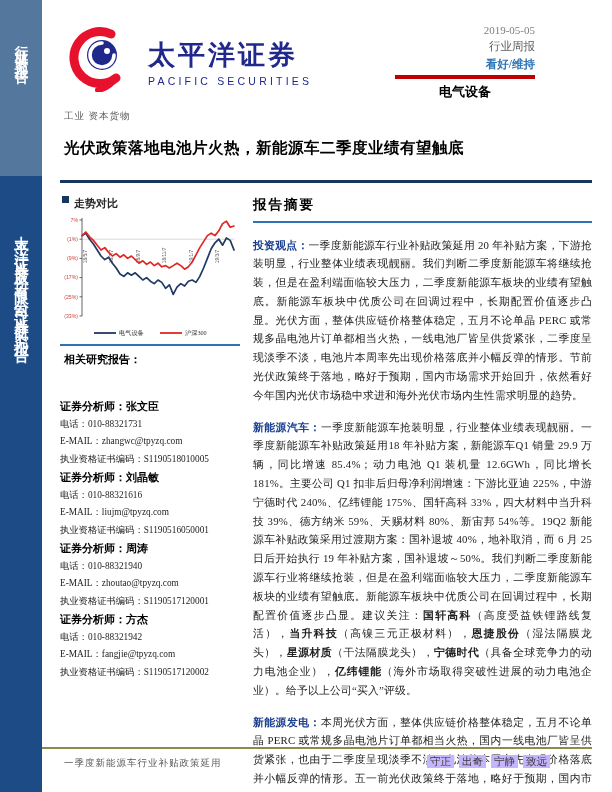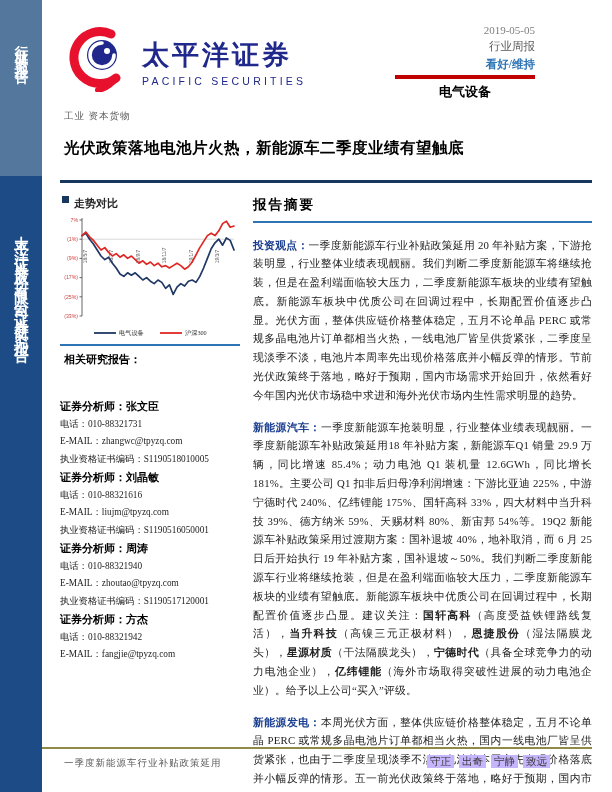--- a/index.html
+++ b/index.html
@@ -9,21 +9,21 @@
   
   .sidebar-top{position:absolute;left:0;top:0;width:42px;height:176px;background:#54779E}
   .sidebar-bottom{position:absolute;left:0;top:176px;width:42px;height:616px;background:#1C4B85}
   .v-text{writing-mode:vertical-rl;color:#fff;font-family:"Liberation Serif",serif}
   .v-top{position:absolute;left:0;top:34px;width:42px;display:flex;justify-content:center;font-size:13.5px;letter-spacing:5px;font-weight:bold}
   .v-bottom{position:absolute;left:0;top:224px;width:42px;display:flex;justify-content:center;font-size:14.5px;letter-spacing:7px;font-weight:bold}
 
   
   .logo-wrap{position:absolute;left:62px;top:26px;display:flex;align-items:center}
   .logo-mark{width:66px;height:66px}
-  .brand-block{margin-left:14px;margin-top:6px}
+  .brand-block{margin-left:20px;margin-top:6px}
   .brand-cn{font-size:27px;font-weight:bold;color:#20288C;letter-spacing:3px;font-family:"Liberation Serif",serif}
   .brand-en{font-size:10.5px;color:#20288C;letter-spacing:3.2px;margin-top:2px;font-family:Liberation Sans, sans-serif}
   .meta-block{position:absolute;top:24px;left:395px;width:140px;text-align:right;font-family:"Liberation Serif",serif}
   .meta-date{font-size:11px;color:#7F7F7F}
   .meta-type{font-size:11.5px;color:#595959;margin-top:3px}
   .meta-rating{font-size:11.5px;color:#2E74B5;margin-top:3px;font-weight:bold}
   .meta-rule{height:3.5px;background:#C00000;margin-top:3px}
   .meta-industry{font-size:13px;color:#000;font-weight:bold;margin-top:4px;text-align:center}
 
   .breadcrumb{position:absolute;left:64px;top:110px;font-size:9.5px;color:#595959;letter-spacing:1px}
@@ -145,20 +145,21 @@
     <div class="analyst">
       <div class="a-name">证券分析师：周涛</div>
       <div class="a-line">电话：010-88321940</div>
       <div class="a-line">E-MAIL：zhoutao@tpyzq.com</div>
       <div class="a-line">执业资格证书编码：S1190517120001</div>
     </div>
     <div class="analyst">
       <div class="a-name">证券分析师：方杰</div>
       <div class="a-line">电话：010-88321942</div>
       <div class="a-line">E-MAIL：fangjie@tpyzq.com</div>
+      <div class="a-line">执业资格证书编码：S1190517120002</div>
     </div>
   </div>
 
 <div class="summary">
   <div class="summary-head">报告摘要</div>
   <div class="summary-rule"></div>
   <div>
       <div class="para"><span class="seg-label">投资观点：</span><span>一季度新能源车行业补贴政策延用 20 年补贴方案，下游抢装明显，行业整体业绩表现靓丽。我们判断二季度新能源车将继续抢装，但是在盈利端面临较大压力，二季度新能源车板块的业绩有望触底。新能源车板块中优质公司在回调过程中，长期配置价值逐步凸显。光伏方面，整体供应链价格整体稳定，五月不论单晶 PERC 或常规多晶电池片订单都相当火热，一线电池厂皆呈供货紧张，二季度呈现淡季不淡，电池片本周率先出现价格落底并小幅反弹的情形。节前光伏政策终于落地，略好于预期，国内市场需求开始回升，依然看好今年国内光伏市场稳中求进和海外光伏市场内生性需求明显的趋势。</span></div>
       <div class="para"><span class="seg-label">新能源汽车：</span><span>一季度新能源车抢装明显，行业整体业绩表现靓丽。一季度新能源车补贴政策延用18 年补贴方案，新能源车Q1 销量 29.9 万辆，同比增速 85.4%；动力电池 Q1 装机量 12.6GWh，同比增长 181%。主要公司 Q1 扣非后归母净利润增速：下游比亚迪 225%，中游宁德时代 240%、亿纬锂能 175%、国轩高科 33%，四大材料中当升科技 39%、德方纳米 59%、天赐材料 80%、新宙邦 54%等。19Q2 新能源车补贴政策采用过渡期方案：国补退坡 40%，地补取消，而 6 月 25 日后开始执行 19 年补贴方案，国补退坡～50%。我们判断二季度新能源车行业将继续抢装，但是在盈利端面临较大压力，二季度新能源车板块的业绩有望触底。新能源车板块中优质公司在回调过程中，长期配置价值逐步凸显。建议关注：</span><span class="seg-bold">国轩高科</span><span>（高度受益铁锂路线复活），</span><span class="seg-bold">当升科技</span><span>（高镍三元正极材料），</span><span class="seg-bold">恩捷股份</span><span>（湿法隔膜龙头），</span><span class="seg-bold">星源材质</span><span>（干法隔膜龙头），</span><span class="seg-bold">宁德时代</span><span>（具备全球竞争力的动力电池企业），</span><span class="seg-bold">亿纬锂能</span><span>（海外市场取得突破性进展的动力电池企业）。给予以上公司“买入”评级。</span></div>
       <div class="para"><span class="seg-label">新能源发电：</span><span>本周光伏方面，整体供应链价格整体稳定，五月不论单晶 PERC 或常规多晶电池片订单都相当火热，国内一线电池厂皆呈供货紧张，也由于二季度呈现淡季不淡，电池片本周率先出现价格落底并小幅反弹的情形。五一前光伏政策终于落地，略好于预期，国内市场需求开始回升，我们依然看好今年国内光伏市场稳中求进</span></div>

